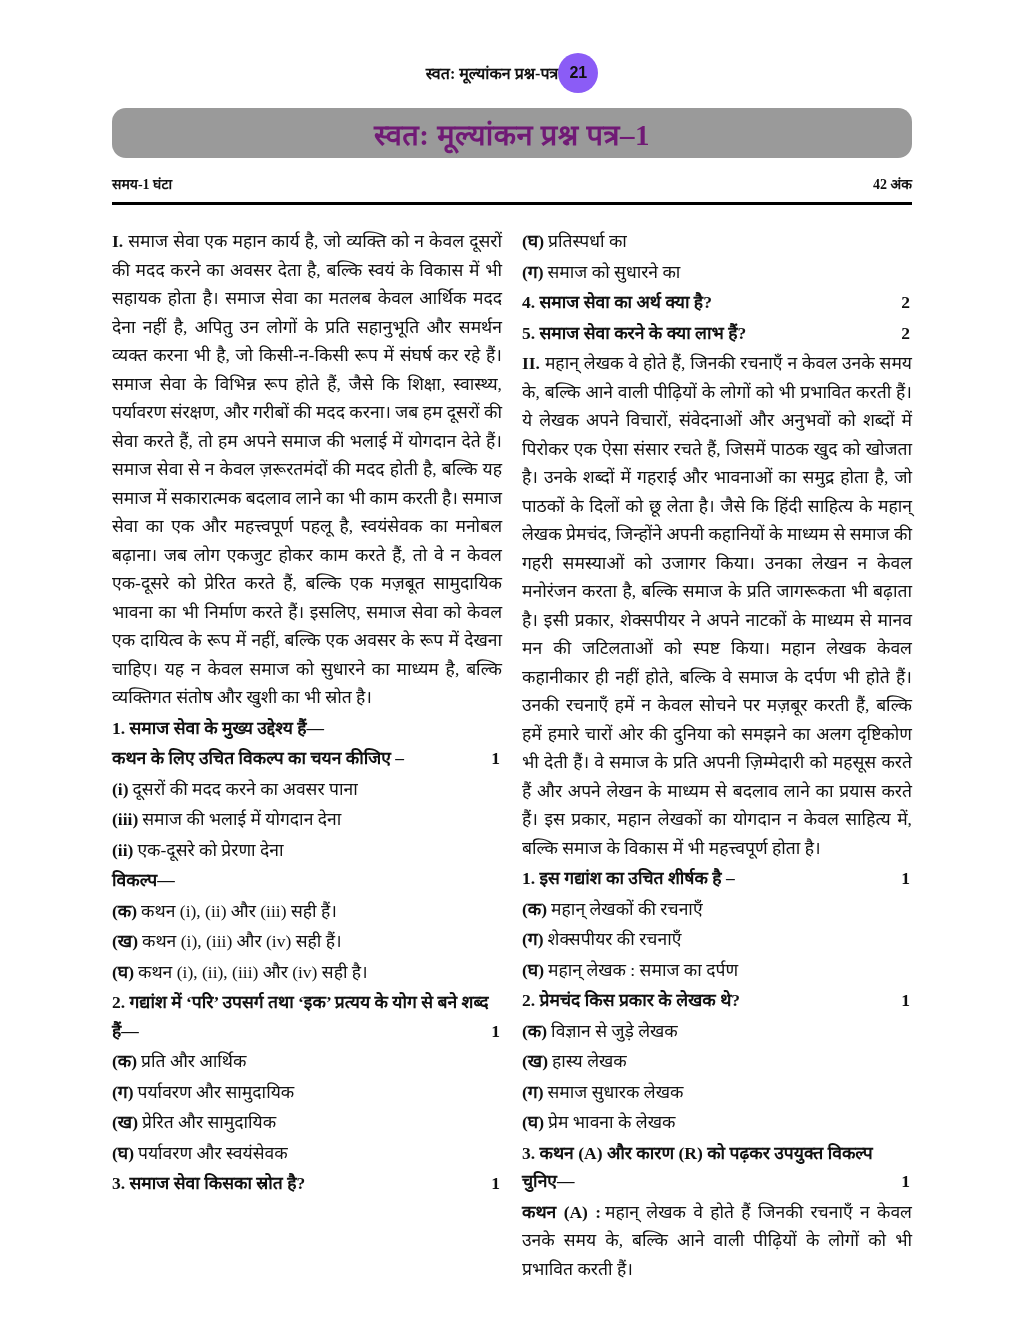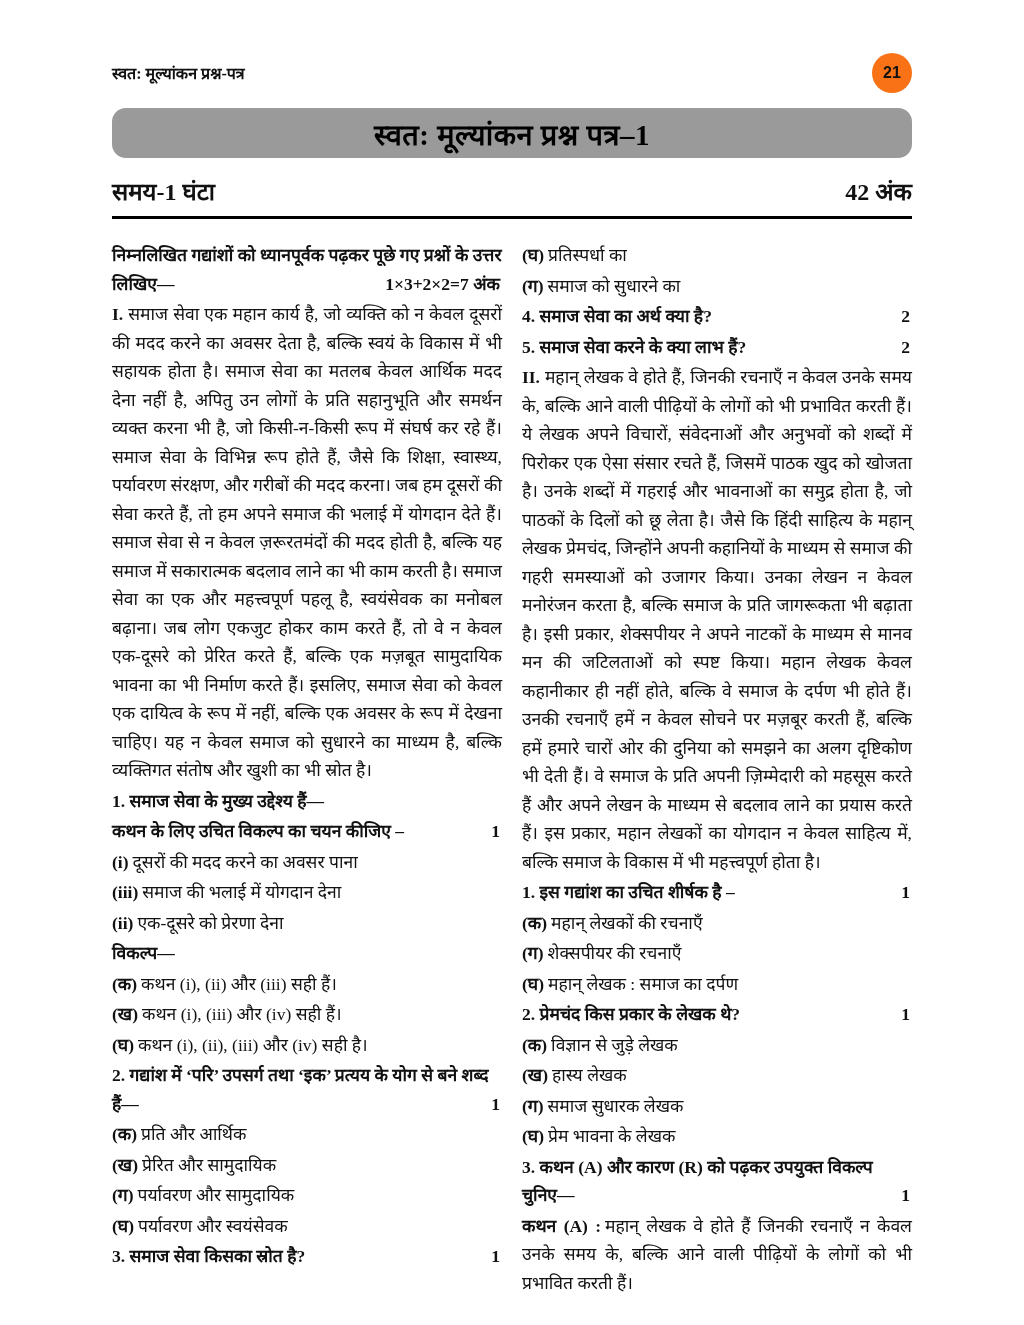--- a/index.html
+++ b/index.html
@@ -4,35 +4,35 @@
 <style>
   html,body{margin:0;padding:0;}
   body{
     width:1024px;height:1325px;background:#f3f3f3;
     font-family:"Liberation Serif","DejaVu Serif",serif;color:#111;
   }
   .page{
     position:relative;width:1024px;height:1325px;background:#ffffff;
     box-sizing:border-box;padding:52px 112px 0 112px;overflow:hidden;
   }
-  .top-row{display:flex;justify-content:space-between;align-items:center;height:42px;}
+  .top-row{display:flex;justify-content:center;align-items:center;height:42px;}
   .running-header{font-weight:bold;font-size:16px;}
   .page-badge{
-    width:40px;height:40px;border-radius:50%;background:#f97316;
+    width:40px;height:40px;border-radius:50%;background:#8b5cf6;
     display:flex;align-items:center;justify-content:center;
     font-weight:bold;font-size:16px;font-family:"Liberation Sans","DejaVu Sans",sans-serif;
   }
   .banner{
     margin-top:14px;height:50px;background:#9a9a9a;border-radius:14px;
     display:flex;align-items:center;justify-content:center;
   }
-  .banner span{color:#000000;font-weight:bold;font-size:29px;letter-spacing:.5px;}
+  .banner span{color:#701a75;font-weight:bold;font-size:29px;letter-spacing:.5px;}
   .time-row{
     margin-top:16px;display:flex;justify-content:space-between;
-    font-weight:bold;font-size:24px;padding-bottom:9px;border-bottom:3px solid #000;
+    font-weight:bold;font-size:14px;padding-bottom:9px;border-bottom:3px solid #000;
   }
   .columns{margin-top:20px;display:flex;gap:20px;}
   .col{width:390px;font-size:17.5px;line-height:28.5px;}
   .blk{margin:2px 0;}
   .q{font-weight:bold;position:relative;}
   .q .mark{position:absolute;right:2px;bottom:0;font-weight:bold;}
   .passage{text-align:justify;}
   .plabel{font-weight:bold;}
   .option b{font-weight:bold;margin-right:4px;}
   .statement{text-align:justify;}
@@ -53,35 +53,34 @@
     <span>स्वत: मूल्यांकन प्रश्न पत्र–1</span>
   </div>
 
   <div class="time-row">
     <span>समय-1 घंटा</span>
     <span>42 अंक</span>
   </div>
 
   <div class="columns">
     <div class="col" id="col-left">
-        <div class="blk q"><span class="q-text">निम्नलिखित गद्यांशों को ध्यानपूर्वक पढ़कर पूछे गए प्रश्नों के उत्तर लिखिए—</span><span class="mark">1×3+2×2=7 अंक</span></div>
         <div class="blk passage"><b class="plabel">I.</b> <span>समाज सेवा एक महान कार्य है, जो व्यक्ति को न केवल दूसरों की मदद करने का अवसर देता है, बल्कि स्वयं के विकास में भी सहायक होता है। समाज सेवा का मतलब केवल आर्थिक मदद देना नहीं है, अपितु उन लोगों के प्रति सहानुभूति और समर्थन व्यक्त करना भी है, जो किसी-न-किसी रूप में संघर्ष कर रहे हैं। समाज सेवा के विभिन्न रूप होते हैं, जैसे कि शिक्षा, स्वास्थ्य, पर्यावरण संरक्षण, और गरीबों की मदद करना। जब हम दूसरों की सेवा करते हैं, तो हम अपने समाज की भलाई में योगदान देते हैं। समाज सेवा से न केवल ज़रूरतमंदों की मदद होती है, बल्कि यह समाज में सकारात्मक बदलाव लाने का भी काम करती है। समाज सेवा का एक और महत्त्वपूर्ण पहलू है, स्वयंसेवक का मनोबल बढ़ाना। जब लोग एकजुट होकर काम करते हैं, तो वे न केवल एक-दूसरे को प्रेरित करते हैं, बल्कि एक मज़बूत सामुदायिक भावना का भी निर्माण करते हैं। इसलिए, समाज सेवा को केवल एक दायित्व के रूप में नहीं, बल्कि एक अवसर के रूप में देखना चाहिए। यह न केवल समाज को सुधारने का माध्यम है, बल्कि व्यक्तिगत संतोष और खुशी का भी स्रोत है।</span></div>
         <div class="blk q"><span class="q-text">1. समाज सेवा के मुख्य उद्देश्य हैं—</span></div>
         <div class="blk q"><span class="q-text">कथन के लिए उचित विकल्प का चयन कीजिए –</span><span class="mark">1</span></div>
         <div class="blk option"><b>(i)</b><span>दूसरों की मदद करने का अवसर पाना</span></div>
         <div class="blk option"><b>(iii)</b><span>समाज की भलाई में योगदान देना</span></div>
         <div class="blk option"><b>(ii)</b><span>एक-दूसरे को प्रेरणा देना</span></div>
         <div class="blk q"><span class="q-text">विकल्प—</span></div>
         <div class="blk option"><b>(क)</b><span>कथन (i), (ii) और (iii) सही हैं।</span></div>
         <div class="blk option"><b>(ख)</b><span>कथन (i), (iii) और (iv) सही हैं।</span></div>
         <div class="blk option"><b>(घ)</b><span>कथन (i), (ii), (iii) और (iv) सही है।</span></div>
         <div class="blk q"><span class="q-text">2. गद्यांश में ‘परि’ उपसर्ग तथा ‘इक’ प्रत्यय के योग से बने शब्द हैं—</span><span class="mark">1</span></div>
         <div class="blk option"><b>(क)</b><span>प्रति और आर्थिक</span></div>
+        <div class="blk option"><b>(ग)</b><span>पर्यावरण और सामुदायिक</span></div>
         <div class="blk option"><b>(ख)</b><span>प्रेरित और सामुदायिक</span></div>
-        <div class="blk option"><b>(ग)</b><span>पर्यावरण और सामुदायिक</span></div>
         <div class="blk option"><b>(घ)</b><span>पर्यावरण और स्वयंसेवक</span></div>
         <div class="blk q"><span class="q-text">3. समाज सेवा किसका स्रोत है?</span><span class="mark">1</span></div>
         <div class="blk option"></div>
       </div>
     <div class="col" id="col-right">
         <div class="blk option"><b>(घ)</b><span>प्रतिस्पर्धा का</span></div>
         <div class="blk option"><b>(ग)</b><span>समाज को सुधारने का</span></div>
         <div class="blk q"><span class="q-text">4. समाज सेवा का अर्थ क्या है?</span><span class="mark">2</span></div>
         <div class="blk q"><span class="q-text">5. समाज सेवा करने के क्या लाभ हैं?</span><span class="mark">2</span></div>
         <div class="blk passage"><b class="plabel">II.</b> <span>महान् लेखक वे होते हैं, जिनकी रचनाएँ न केवल उनके समय के, बल्कि आने वाली पीढ़ियों के लोगों को भी प्रभावित करती हैं। ये लेखक अपने विचारों, संवेदनाओं और अनुभवों को शब्दों में पिरोकर एक ऐसा संसार रचते हैं, जिसमें पाठक खुद को खोजता है। उनके शब्दों में गहराई और भावनाओं का समुद्र होता है, जो पाठकों के दिलों को छू लेता है। जैसे कि हिंदी साहित्य के महान् लेखक प्रेमचंद, जिन्होंने अपनी कहानियों के माध्यम से समाज की गहरी समस्याओं को उजागर किया। उनका लेखन न केवल मनोरंजन करता है, बल्कि समाज के प्रति जागरूकता भी बढ़ाता है। इसी प्रकार, शेक्सपीयर ने अपने नाटकों के माध्यम से मानव मन की जटिलताओं को स्पष्ट किया। महान लेखक केवल कहानीकार ही नहीं होते, बल्कि वे समाज के दर्पण भी होते हैं। उनकी रचनाएँ हमें न केवल सोचने पर मज़बूर करती हैं, बल्कि हमें हमारे चारों ओर की दुनिया को समझने का अलग दृष्टिकोण भी देती हैं। वे समाज के प्रति अपनी ज़िम्मेदारी को महसूस करते हैं और अपने लेखन के माध्यम से बदलाव लाने का प्रयास करते हैं। इस प्रकार, महान लेखकों का योगदान न केवल साहित्य में, बल्कि समाज के विकास में भी महत्त्वपूर्ण होता है।</span></div>

